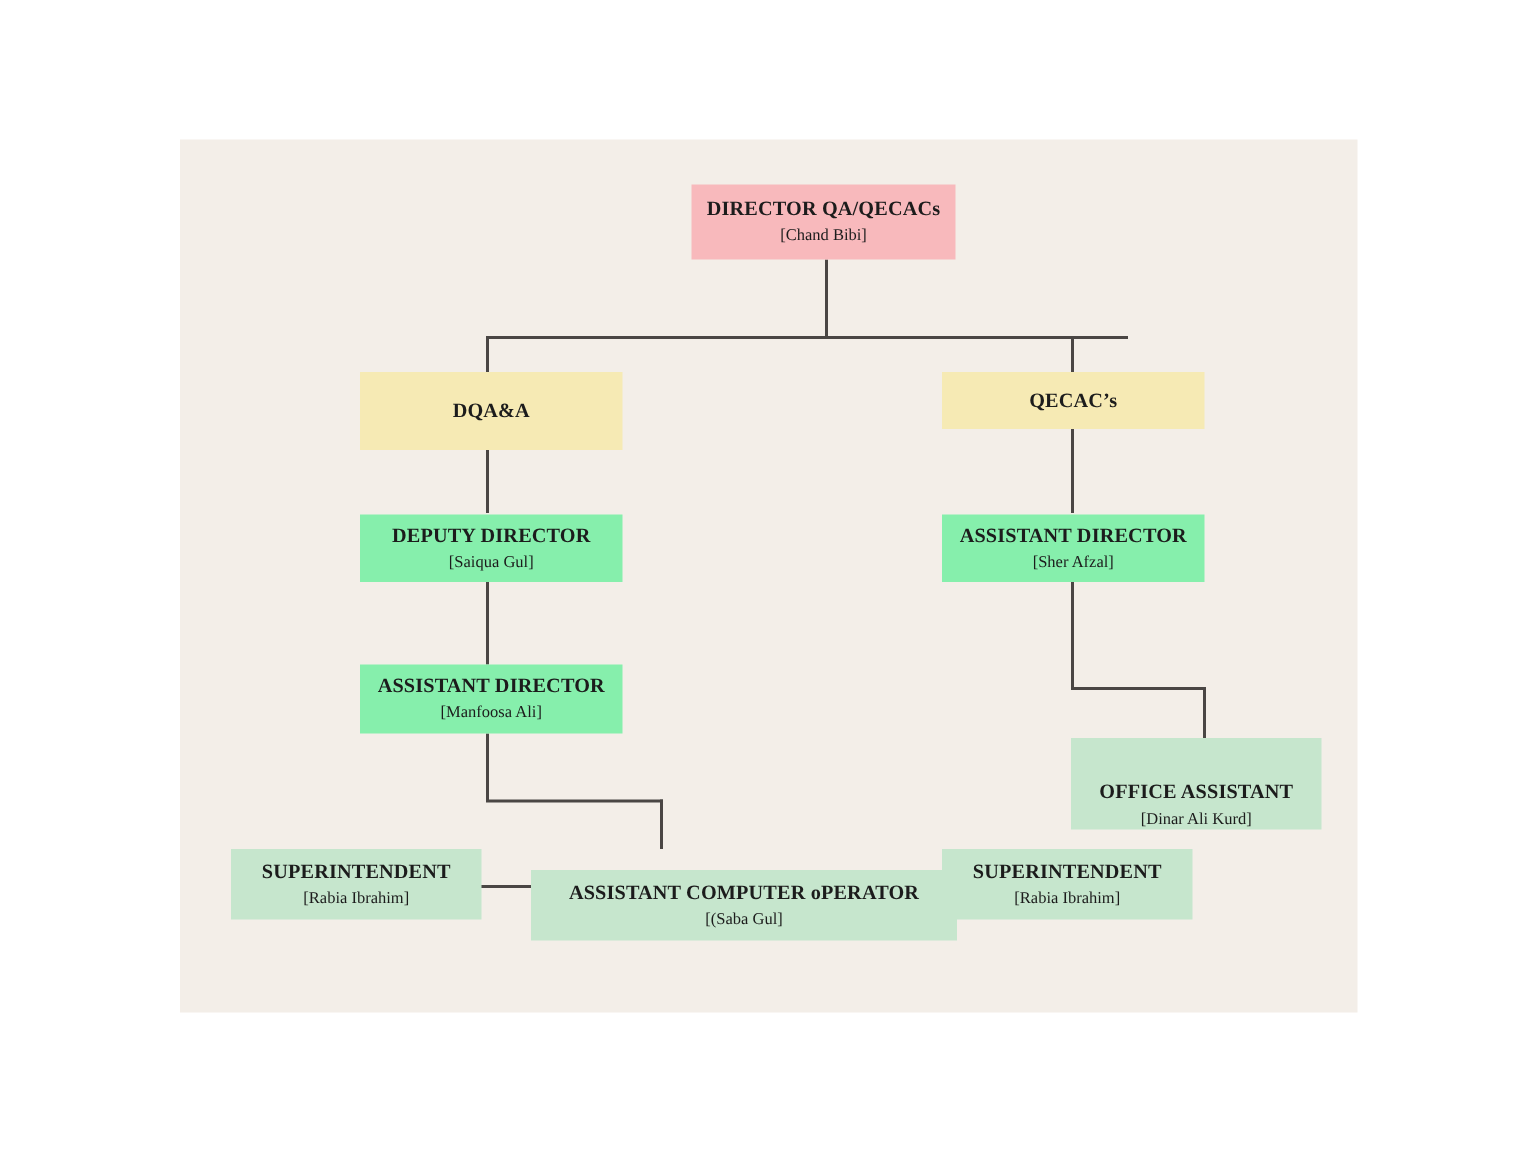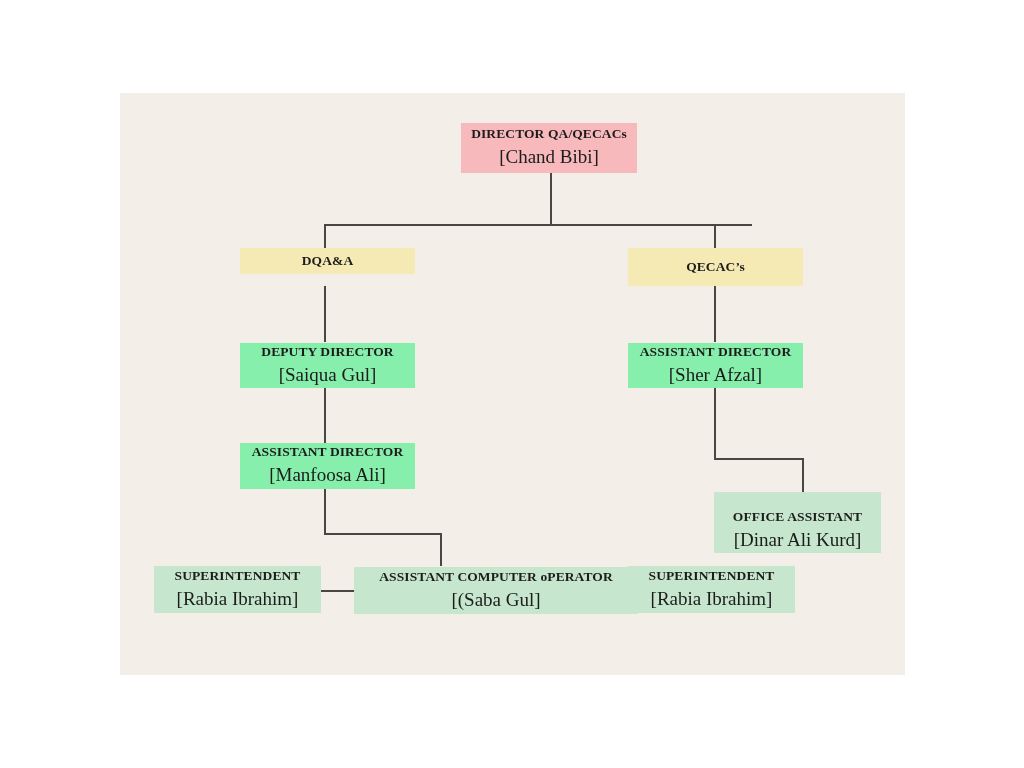--- a/index.html
+++ b/index.html
@@ -33,21 +33,21 @@
     z-index: 3;
     font-family: Liberation Serif, serif;
   }
   .node .title {
     font-weight: bold;
     font-size: 13.5px;
     letter-spacing: 0.1px;
     line-height: 1.25;
   }
   .node .person {
-    font-size: 19px;
+    font-size: 11px;
     line-height: 1.3;
     margin-top: 2px;
   }
   .node.single .title {
     font-size: 13.5px;
   }
   .tier-director { background: #f8b9bc; }
   .tier-division { background: #f6eab4; }
   .tier-manager  { background: #86efac; }
   .tier-staff    { background: #c6e6cd; }
@@ -88,21 +88,21 @@
   <div class="connector v" style="left:320px; top:440px; height:33px;"></div>
 
   <div class="connector h" style="left:200px; top:497px; width:35px;"></div>
   <div class="connector h" style="left:473px; top:497px; width:36px;"></div>
 
   <div class="node tier-director" style="left:341px; top:30px; width:176px; height:50px;">
     <div class="title">DIRECTOR QA/QECACs</div>
     <div class="person">[Chand Bibi]</div>
   </div>
 
-  <div class="node tier-division single" style="left:120px; top:155px; width:175px; height:26px;">
+  <div class="node tier-division single" style="left:120px; top:155px; width:175px; height:52px;">
     <div class="title">DQA&amp;A</div>
   </div>
 
   <div class="node tier-division single" style="left:508px; top:155px; width:175px; height:38px;text-align:right;">
     <div class="title">QECAC’s</div>
   </div>
 
   <div class="node tier-manager" style="left:120px; top:250px; width:175px; height:45px;">
     <div class="title">DEPUTY DIRECTOR</div>
     <div class="person">[Saiqua Gul]</div>
@@ -121,21 +121,21 @@
   <div class="node tier-staff" style="left:594px; top:399px; width:167px; height:61px;justify-content:flex-end;">
     <div class="title">OFFICE ASSISTANT</div>
     <div class="person">[Dinar Ali Kurd]</div>
   </div>
 
   <div class="node tier-staff" style="left:34px; top:473px; width:167px; height:47px;">
     <div class="title">SUPERINTENDENT</div>
     <div class="person">[Rabia Ibrahim]</div>
   </div>
 
-  <div class="node tier-staff" style="left:234px; top:474px; width:284px; height:47px;">
+  <div class="node tier-staff" style="left:234px; top:487px; width:284px; height:47px;">
     <div class="title">ASSISTANT COMPUTER oPERATOR</div>
     <div class="person">[(Saba Gul]</div>
   </div>
 
   <div class="node tier-staff" style="left:508px; top:473px; width:167px; height:47px;">
     <div class="title">SUPERINTENDENT</div>
     <div class="person">[Rabia Ibrahim]</div>
   </div>
 
 </div>

